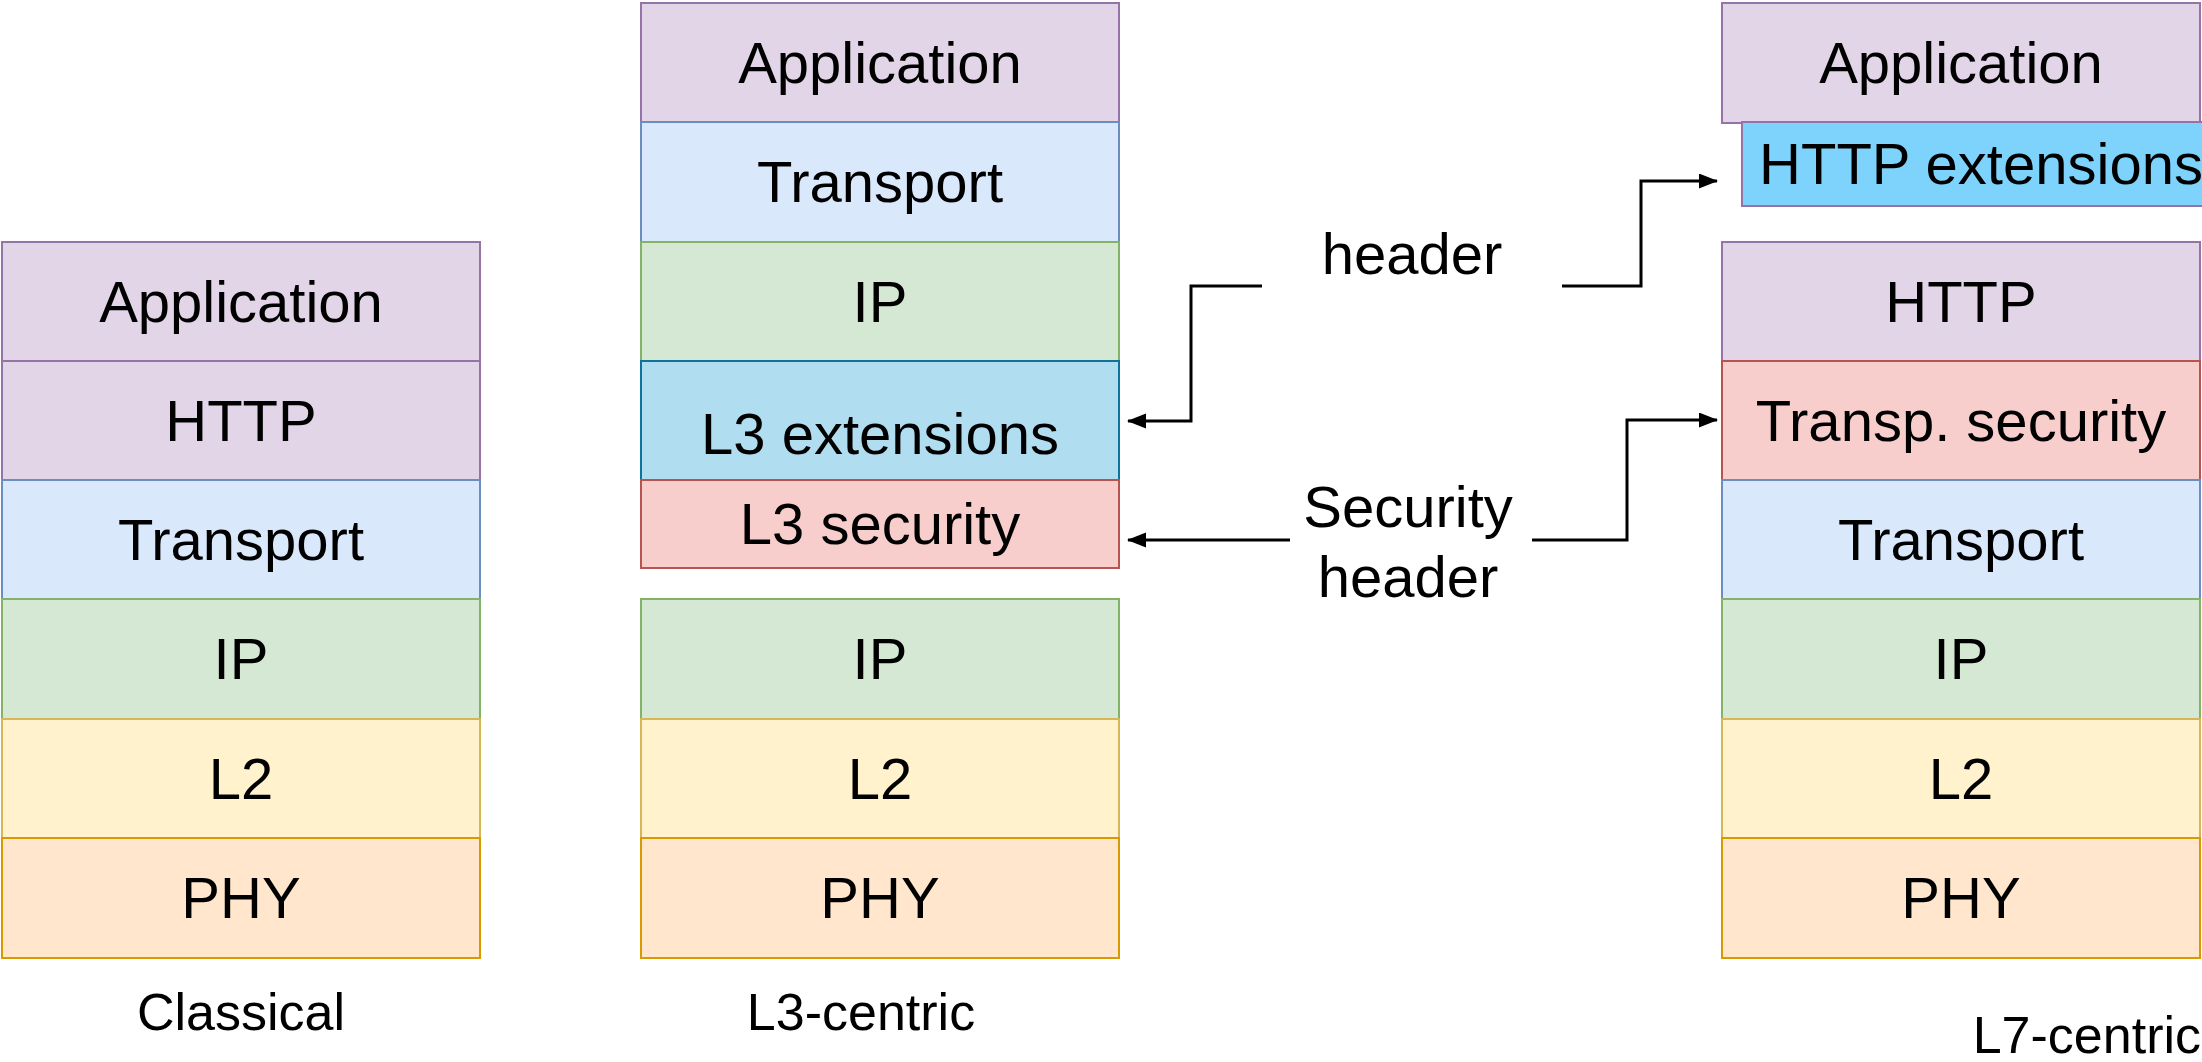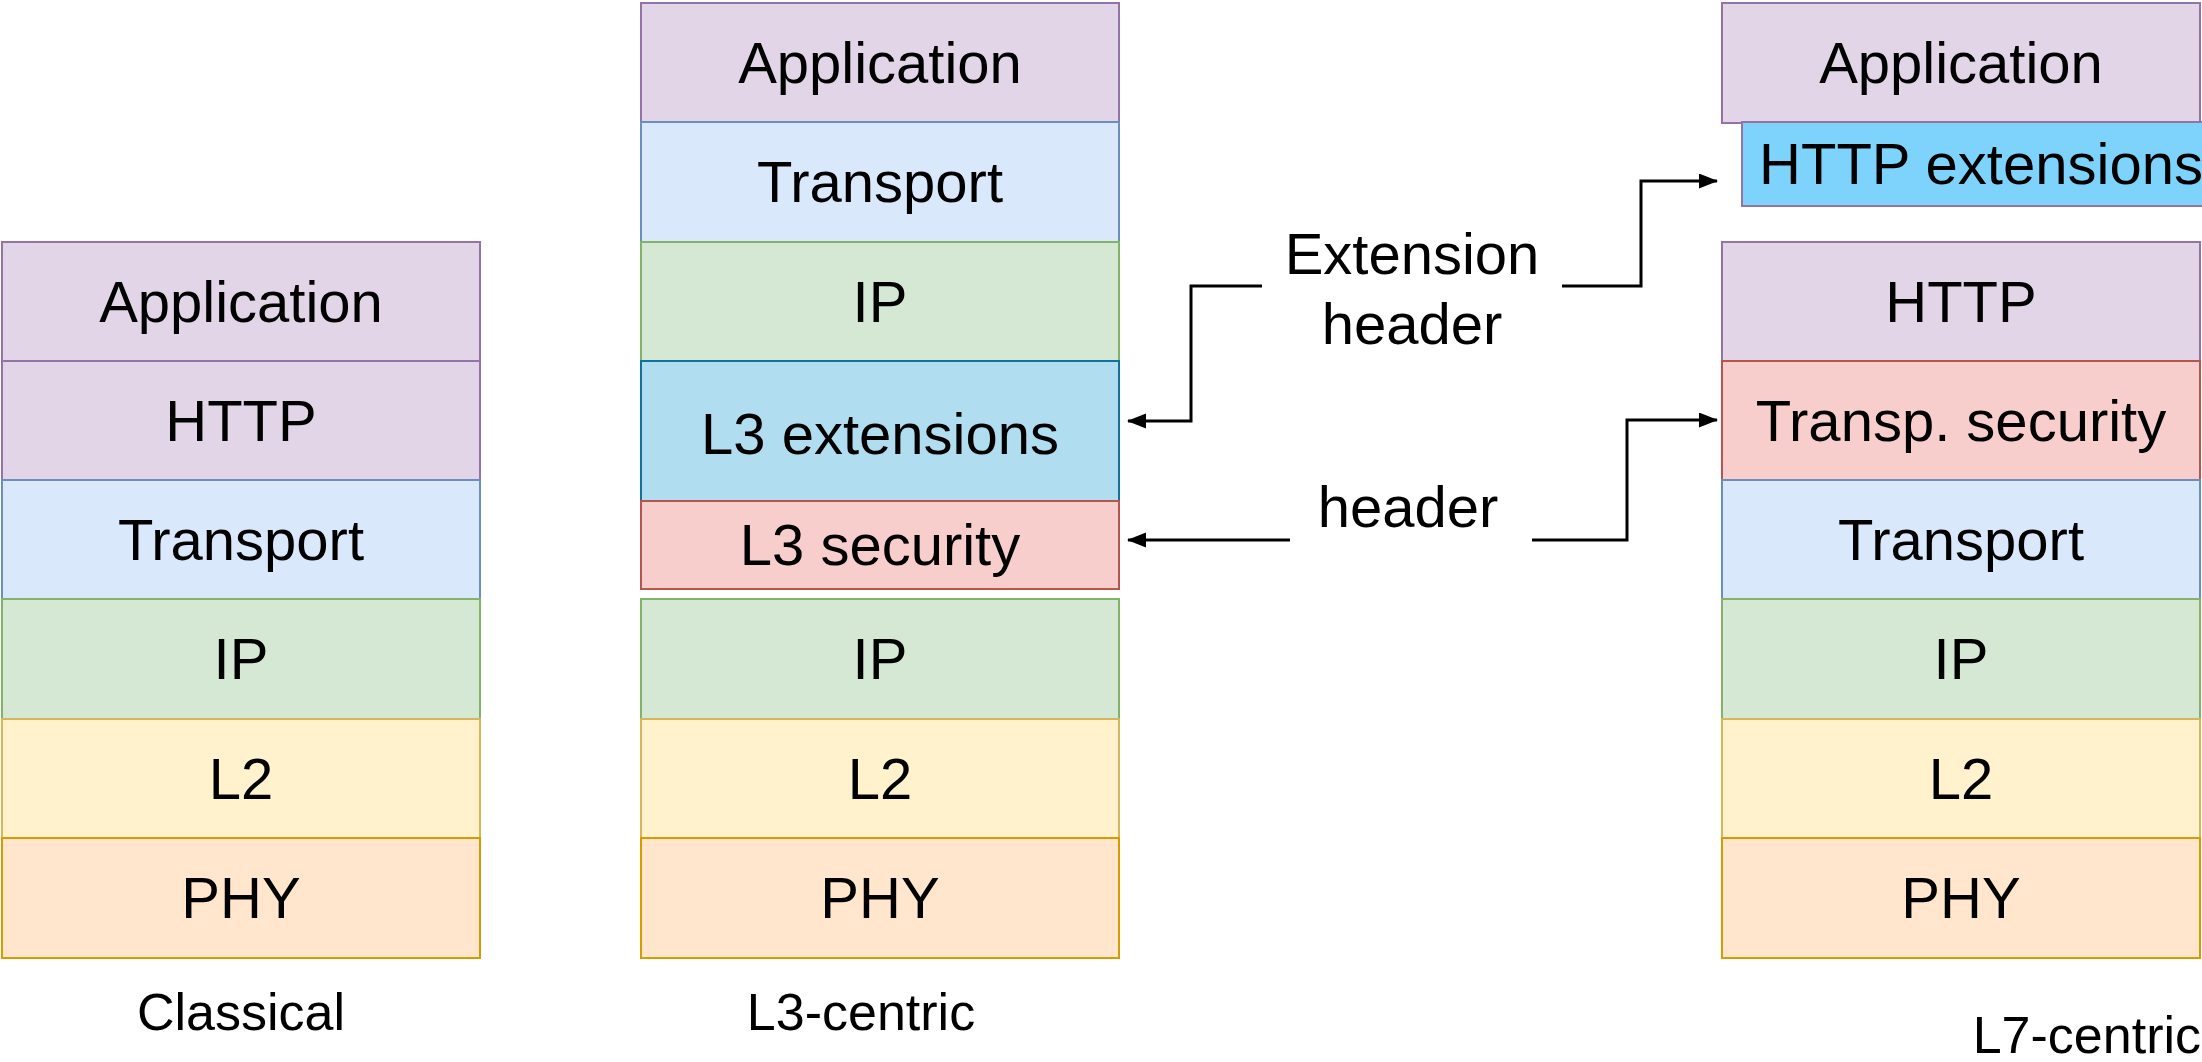--- a/index.html
+++ b/index.html
@@ -64,21 +64,21 @@
         </div>
         <div class="layer-box" style="top: 119.25px; height: 122.25px; background: rgb(218, 232, 252); border-color: rgb(108, 142, 191);">
           <span>Transport</span>
         </div>
         <div class="layer-box" style="top: 238.5px; height: 122.25px; background: rgb(213, 232, 212); border-color: rgb(130, 179, 102);">
           <span>IP</span>
         </div>
         <div class="layer-box" style="top: 357.75px; height: 148px; background: rgb(177, 221, 240); border-color: rgb(16, 115, 158);">
           <span>L3 extensions</span>
         </div>
-        <div class="layer-box" style="top: 477px; height: 90px; background: rgb(248, 206, 204); border-color: rgb(184, 84, 80); margin-top: 21px;">
+        <div class="layer-box" style="top: 477px; height: 90px; background: rgb(248, 206, 204); border-color: rgb(184, 84, 80);">
           <span>L3 security</span>
         </div>
         <div class="layer-box" style="top: 596.25px; height: 122.25px; background: rgb(213, 232, 212); border-color: rgb(130, 179, 102);">
           <span>IP</span>
         </div>
         <div class="layer-box" style="top: 715.5px; height: 122.25px; background: rgb(255, 242, 204); border-color: rgb(214, 182, 86);">
           <span>L2</span>
         </div>
         <div class="layer-box" style="top: 834.75px; height: 122.25px; background: rgb(255, 230, 204); border-color: rgb(215, 155, 0);">
           <span>PHY</span>
@@ -108,24 +108,24 @@
           <span>L2</span>
         </div>
         <div class="layer-box" style="top: 834.75px; height: 122.25px; background: rgb(255, 230, 204); border-color: rgb(215, 155, 0);">
           <span>PHY</span>
         </div>
       </div>
       <div class="caption" style="left: 1721px; top: 1000px; text-align: right;">L7-centric</div>
     </div>
 
   <div class="annotation" id="ann-extension">
-    <div>Extension</div>
     <div>header</div>
   </div>
   <div class="annotation" id="ann-security">
+    <div>Security</div>
     <div>header</div>
   </div>
 
   <svg id="arrows" width="2202" height="1062">
     <defs>
       <marker id="ah" markerUnits="userSpaceOnUse" markerWidth="22" markerHeight="17" refX="18" refY="7.5" orient="auto">
         <path d="M0,0 L19,7.5 L0,15 Z" fill="#000000"></path>
       </marker>
     </defs>
     <polyline points="1262,286 1191,286 1191,421 1128,421" marker-end="url(#ah)"></polyline>

